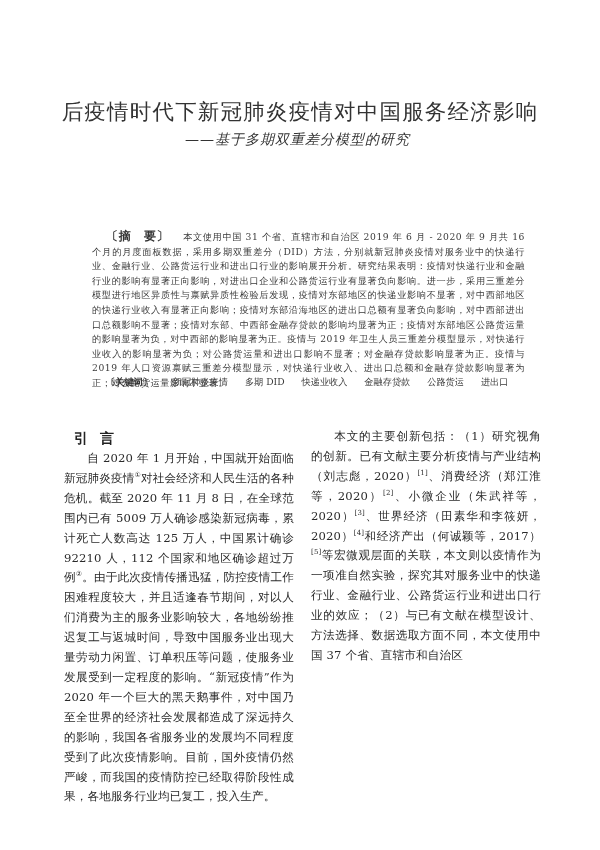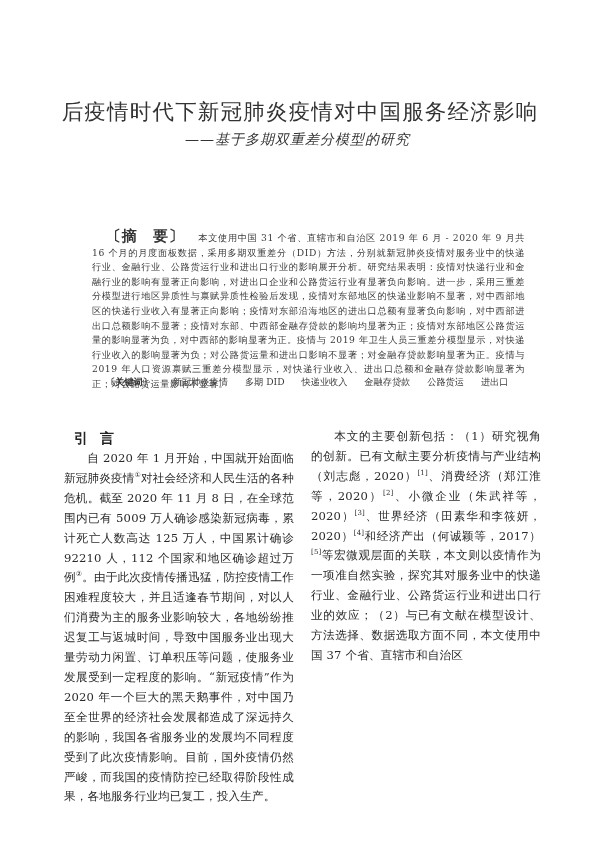--- a/index.html
+++ b/index.html
@@ -49,21 +49,21 @@
       font-size: 9.2px;
       line-height: 14.6px;
       letter-spacing: 0.55px;
       color: #3a3a3a;
       text-align: justify;
       text-indent: 0;
     }
     .abstract .label {
       font-family: "DejaVu Sans", "Liberation Sans", sans-serif;
       font-weight: bold;
-      font-size: 15px;
+      font-size: 12px;
       color: #333;
       margin-left: 14px;
       margin-right: 14px;
     }
     .keywords {
       position: absolute;
       left: 92px;
       top: 375px;
       width: 433px;
       font-size: 9.2px;

